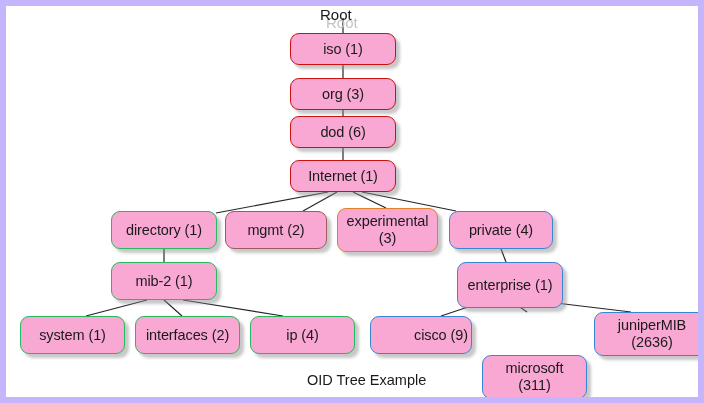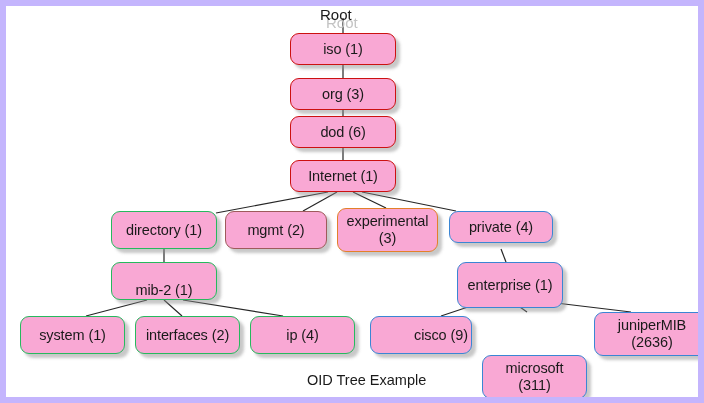--- a/index.html
+++ b/index.html
@@ -96,22 +96,22 @@
 
   <div id="nodes">
       <div class="node" style="left: 284px; top: 27px; width: 106px; height: 32px; border-color: rgb(204, 17, 17);"><span>iso (1)</span></div>
       <div class="node" style="left: 284px; top: 72px; width: 106px; height: 32px; border-color: rgb(204, 17, 17);"><span>org (3)</span></div>
       <div class="node" style="left: 284px; top: 110px; width: 106px; height: 32px; border-color: rgb(204, 17, 17);"><span>dod (6)</span></div>
       <div class="node" style="left: 284px; top: 154px; width: 106px; height: 32px; border-color: rgb(204, 17, 17);"><span>Internet (1)</span></div>
       <div class="node" style="left: 105px; top: 205px; width: 106px; height: 38px; border-color: rgb(39, 185, 94);"><span>directory (1)</span></div>
       <div class="node" style="left: 219px; top: 205px; width: 102px; height: 38px; border-color: rgb(158, 91, 91);"><span>mgmt (2)</span></div>
       <div class="node" style="left: 331px; top: 202px; width: 101px; height: 44px; border-color: rgb(227, 128, 42);"><span>experimental
 (3)</span></div>
-      <div class="node" style="left: 443px; top: 205px; width: 104px; height: 32px; border-color: rgb(58, 134, 212);"><span>private (4)</span></div>
-      <div class="node" style="left: 105px; top: 256px; width: 106px; height: 38px; border-color: rgb(39, 185, 94); align-items: flex-end;"><span>mib-2 (1)</span></div>
+      <div class="node" style="left: 443px; top: 205px; width: 104px; height: 38px; border-color: rgb(58, 134, 212);"><span>private (4)</span></div>
+      <div class="node" style="left: 105px; top: 256px; width: 106px; height: 38px; border-color: rgb(39, 185, 94);"><span>mib-2 (1)</span></div>
       <div class="node" style="left: 451px; top: 256px; width: 106px; height: 46px; border-color: rgb(58, 134, 212);"><span>enterprise (1)</span></div>
       <div class="node" style="left: 14px; top: 310px; width: 105px; height: 38px; border-color: rgb(39, 185, 94);"><span>system (1)</span></div>
       <div class="node" style="left: 129px; top: 310px; width: 105px; height: 38px; border-color: rgb(39, 185, 94);"><span>interfaces (2)</span></div>
       <div class="node" style="left: 244px; top: 310px; width: 105px; height: 38px; border-color: rgb(39, 185, 94);"><span>ip (4)</span></div>
       <div class="node" style="left: 364px; top: 310px; width: 102px; height: 38px; border-color: rgb(58, 134, 212); padding-left: 40px;"><span>cisco (9)</span></div>
       <div class="node" style="left: 476px; top: 306px; width: 105px; height: 44px; border-color: rgb(58, 134, 212); margin-top: 43px;"><span>microsoft
 (311)</span></div>
       <div class="node" style="left: 588px; top: 306px; width: 116px; height: 44px; border-color: rgb(58, 134, 212);"><span>juniperMIB
 (2636)</span></div>
     </div>

